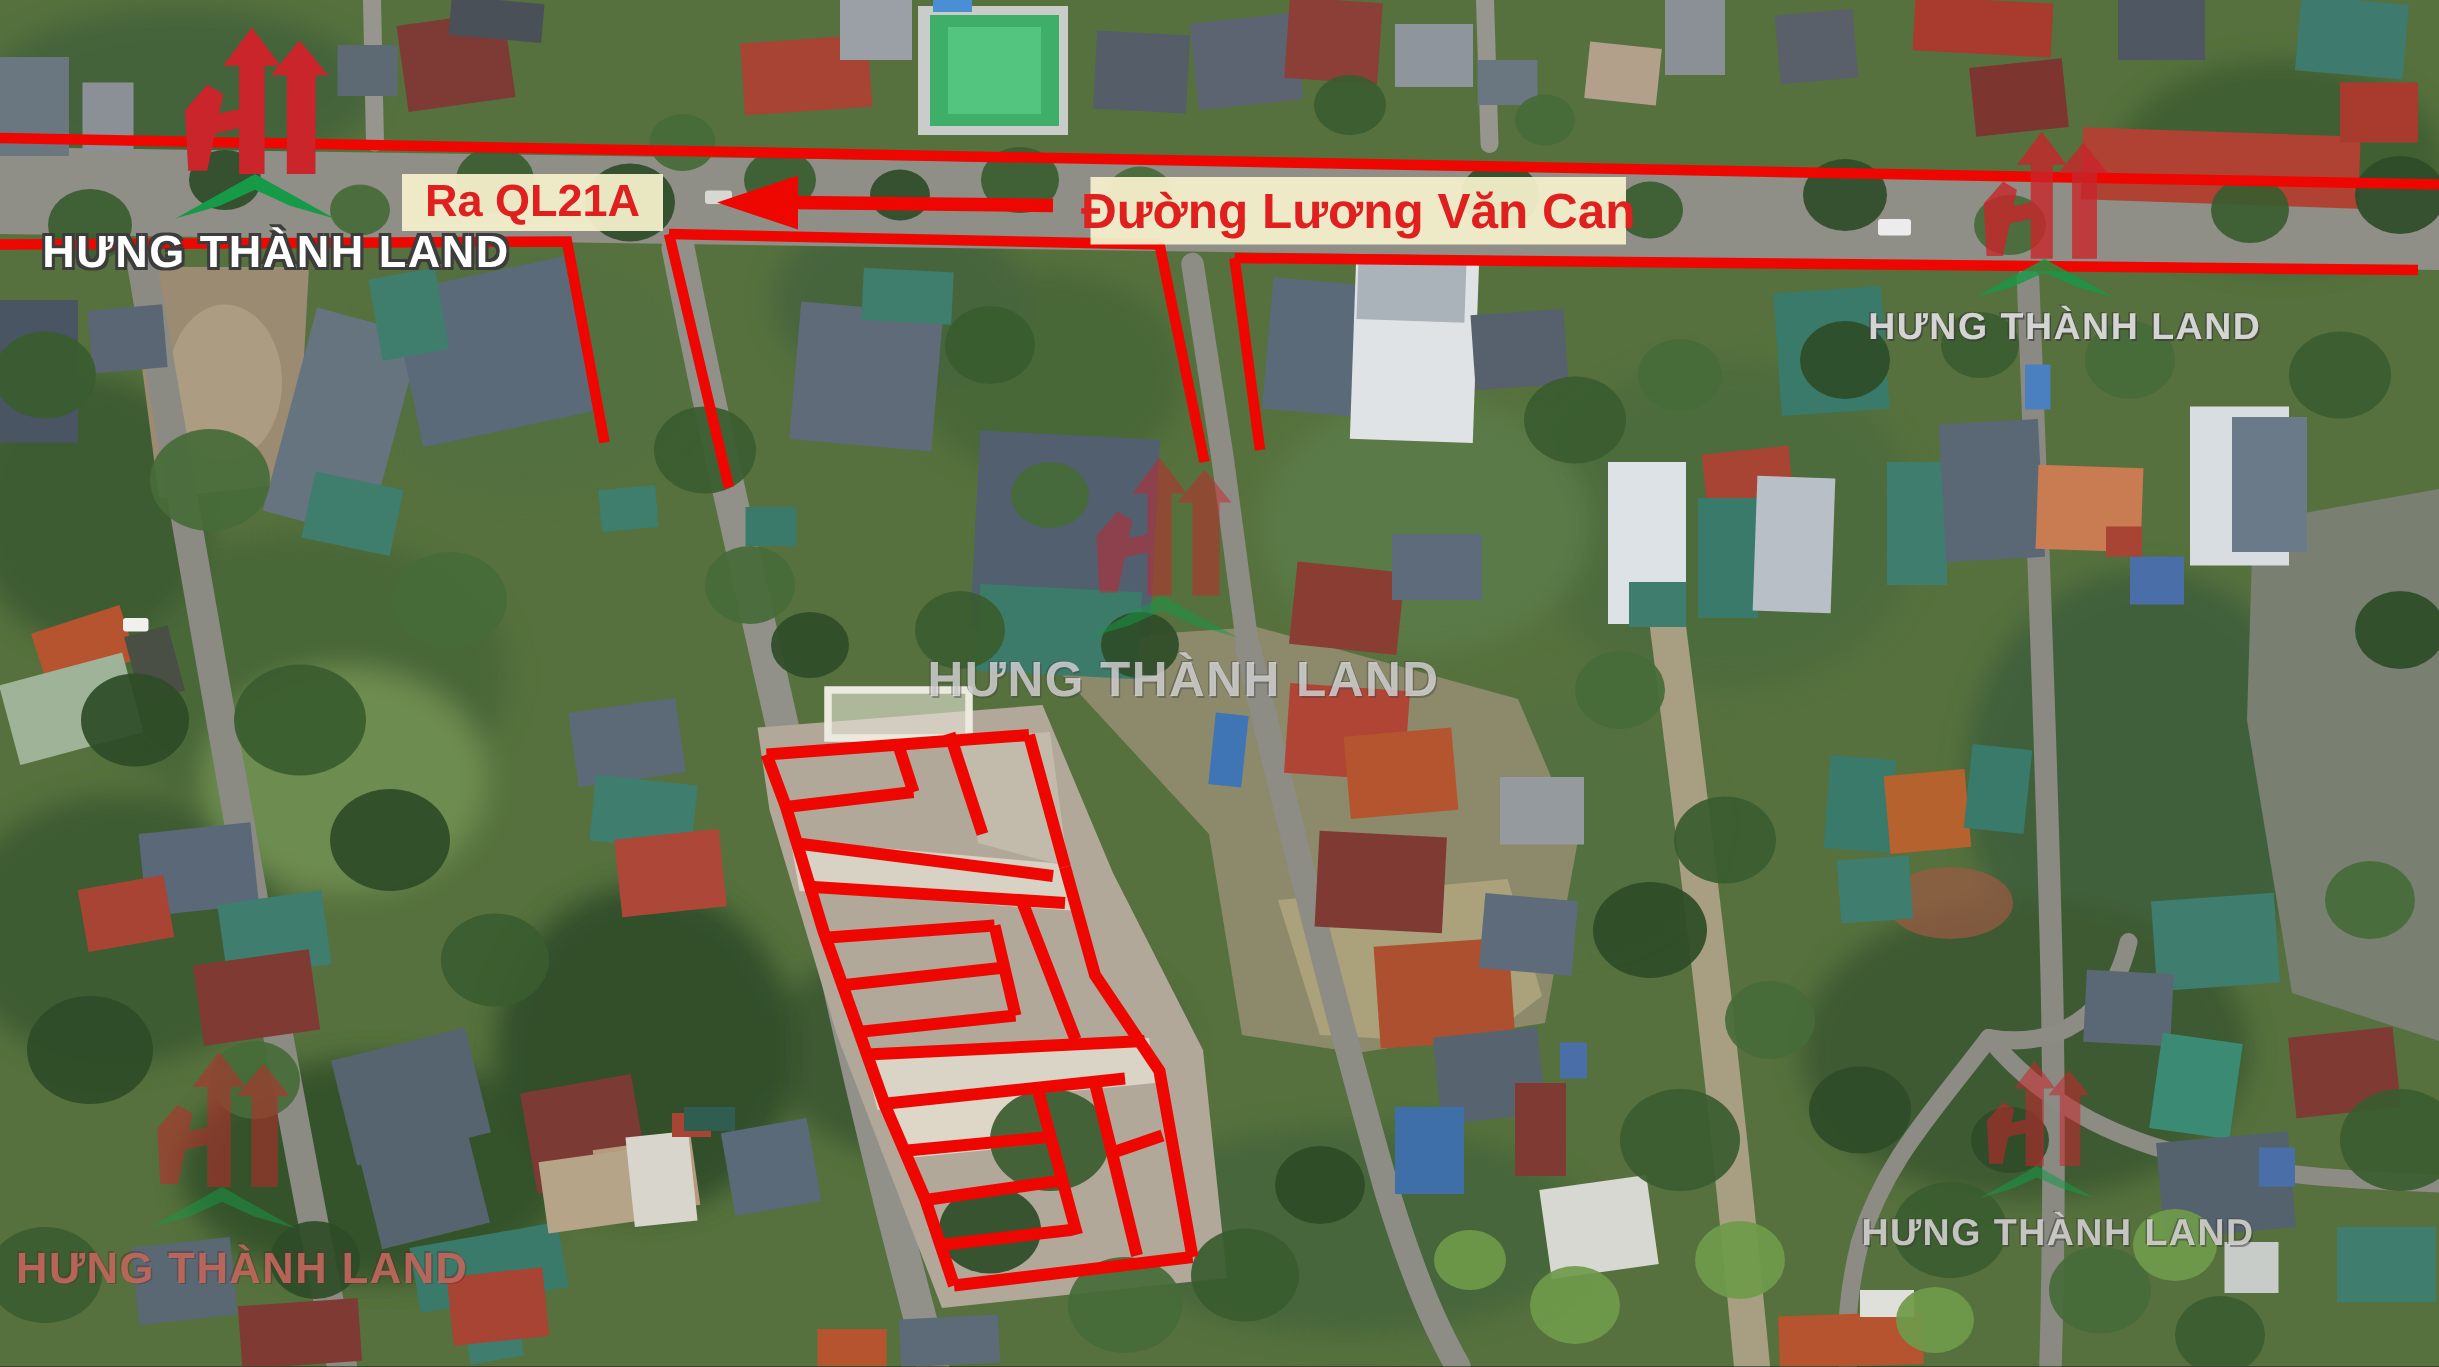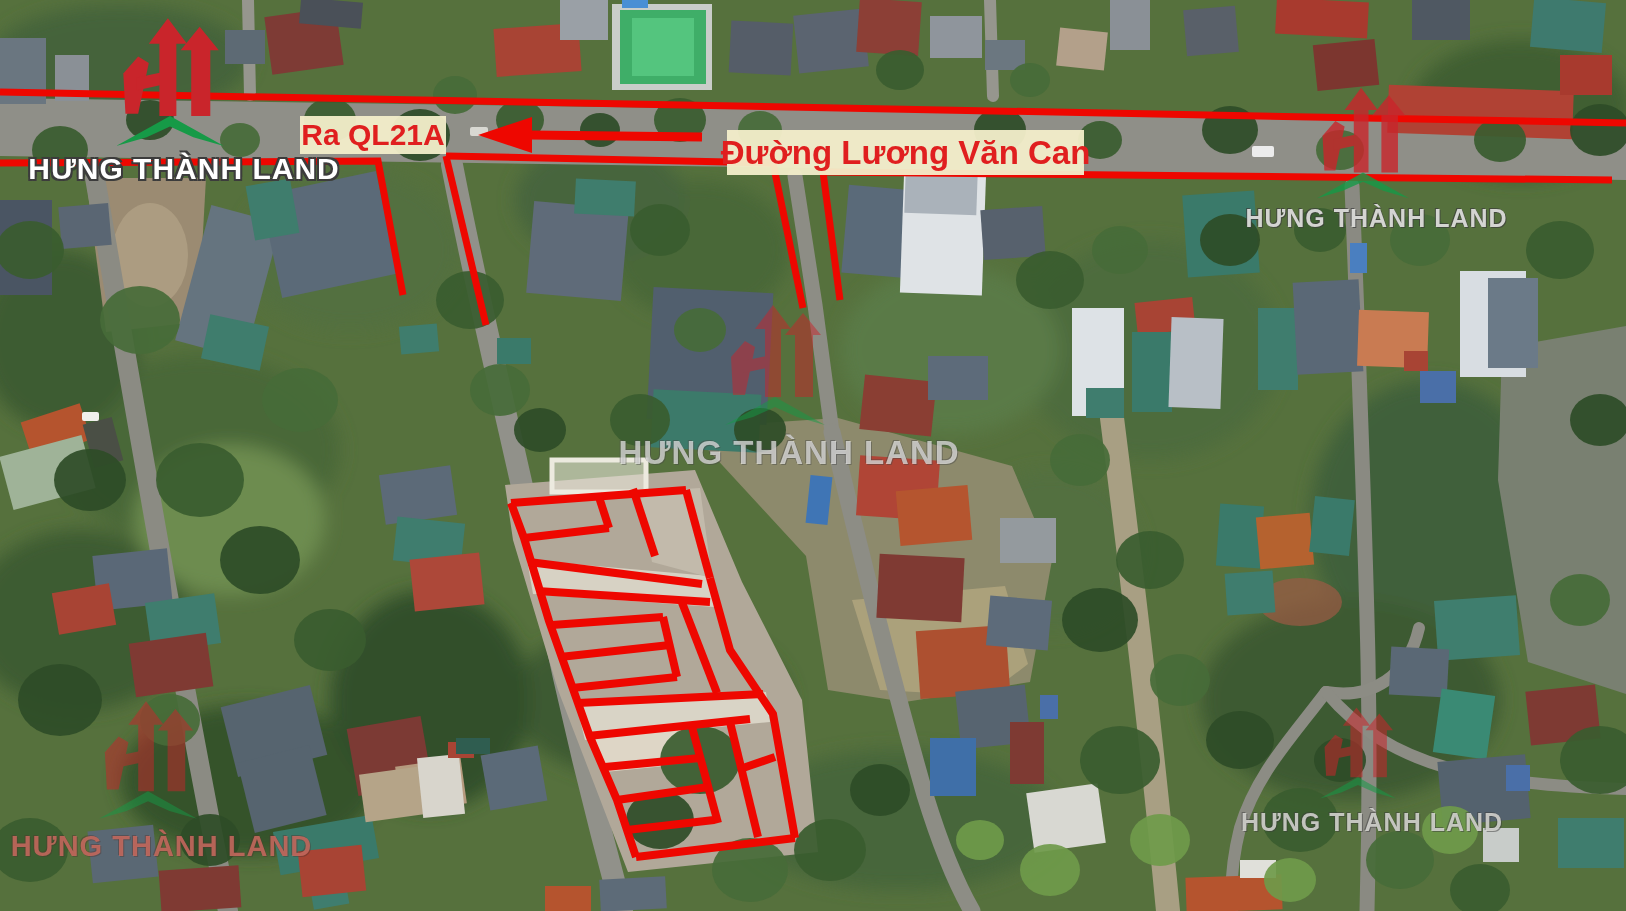--- a/index.html
+++ b/index.html
@@ -3,22 +3,22 @@
 <meta charset="utf-8">
 <style>
   html,body{margin:0;padding:0;background:#1b1b1b;}
   .stage{position:relative;width:1626px;height:911px;overflow:hidden;
          font-family:"Liberation Sans",sans-serif;background:#56713d;}
   svg.layer{position:absolute;left:0;top:0;width:1626px;height:911px;}
   
   .label{position:absolute;display:flex;align-items:center;justify-content:center;
          font-weight:bold;color:#e01f1f;background:rgba(243,238,202,0.95);
          line-height:1;white-space:nowrap;}
-  #direction-label{left:268px;top:116px;width:146px;height:38px;font-size:30px;margin-left:32px;}
-  #street-label{left:727px;top:130px;width:357px;height:45px;font-size:33px;}
+  #direction-label{left:268px;top:116px;width:174px;height:38px;font-size:30px;}
+  #street-label{left:727px;top:118px;width:357px;height:45px;font-size:33px;}
   
   .wm{position:absolute;display:flex;flex-direction:column;align-items:center;}
   .wm .wm-text{font-weight:bold;white-space:nowrap;letter-spacing:1px;margin-left:28px;}
   #wm-tl{left:25px;top:12px;width:290px;}
   #wm-tl .logo{width:108px;height:140px;}
   #wm-tl .wm-text{font-size:30px;color:#ffffff;
     text-shadow:-2px -2px 0 #3c3c3c,2px -2px 0 #3c3c3c,-2px 2px 0 #3c3c3c,2px 2px 0 #3c3c3c;}
   #wm-tr{left:1245px;top:82px;width:235px;}
   #wm-tr .logo{width:92px;height:122px;opacity:.8;}
   #wm-tr .wm-text{font-size:25px;color:rgba(228,228,226,.9);

